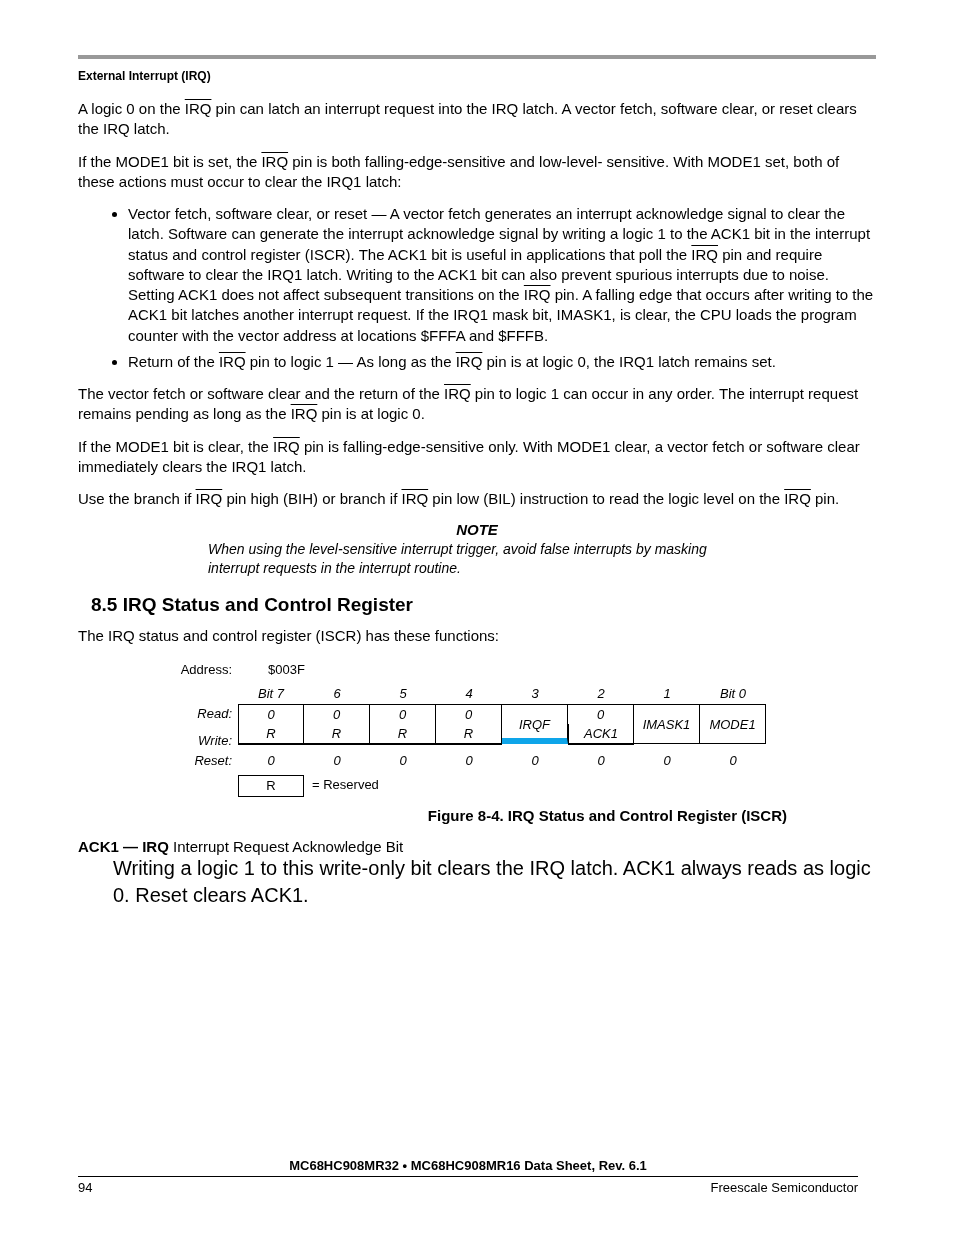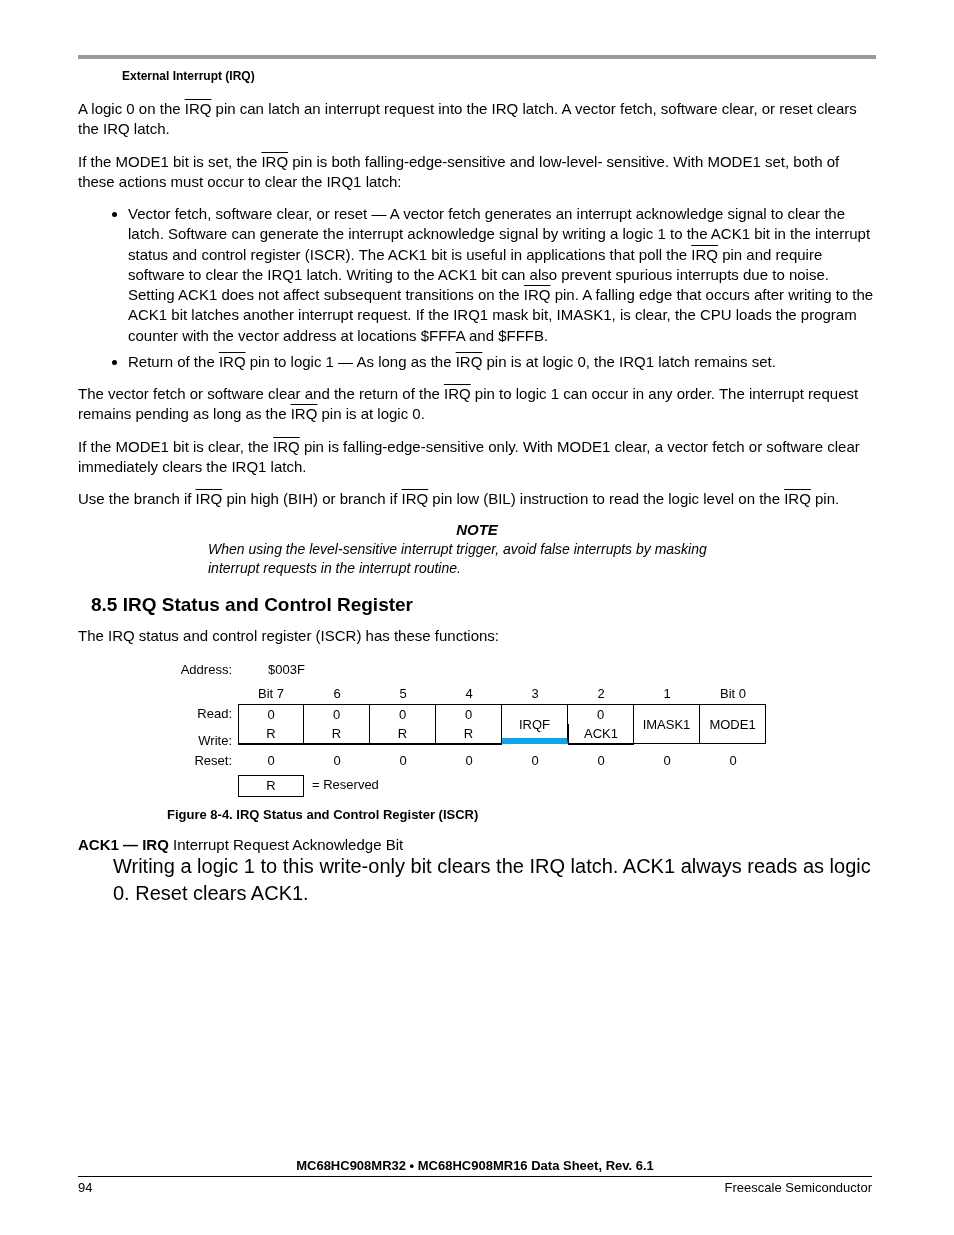--- a/index.html
+++ b/index.html
@@ -18,21 +18,20 @@
     position: relative;
   }
   .top-rule {
     border-top: 4px solid #999;
     margin-bottom: 10px;
   }
   .section-header {
     font-size: 12px;
     font-weight: bold;
     margin-bottom: 16px;
-    margin-left: 44px;
   }
   .para {
     font-size: 15px;
     line-height: 1.35;
     margin: 0 0 12px 0;
   }
   .overline {
     text-decoration: overline;
   }
   ul.bullets {
@@ -63,20 +62,21 @@
     margin: 16px 0 10px 13px;
   }
   .reg-diagram {
     margin: 14px auto 4px auto;
     font-size: 13px;
     width: 620px;
   }
   .reg-row {
     display: flex;
     align-items: stretch;
+    font-style: italic;
   }
   .reg-label {
     width: 65px;
     text-align: right;
     padding-right: 6px;
     line-height: 20px;
     font-size: 13px;
   }
   .reg-cell {
     width: 66px;
@@ -96,40 +96,40 @@
     line-height: 40px;
     height: 40px;
   }
   .addr-row {
     display: flex;
     margin-bottom: 4px;
     gap: 26px;
   }
   .figure-caption {
     font-weight: bold;
-    text-align: left;
-    font-size: 13px;
+    text-align: right;
+    font-size: 15px;
     margin-top: 10px;
   }
   .bit-def {
     margin-top: 14px;
   }
   .bit-def-title {
     font-size: 15px;
   }
   .bit-def-body {
     font-size: 20px;
     line-height: 1.35;
     margin-left: 35px;
   }
   .footer {
     position: absolute;
     bottom: 40px;
     left: 78px;
-    right: 82px;
+    right: 96px;
   }
   .footer-title {
     text-align: center;
     font-weight: bold;
     font-size: 13px;
     border-bottom: 1px solid #000;
     padding-bottom: 3px;
   }
   .footer-row {
     display: flex;

